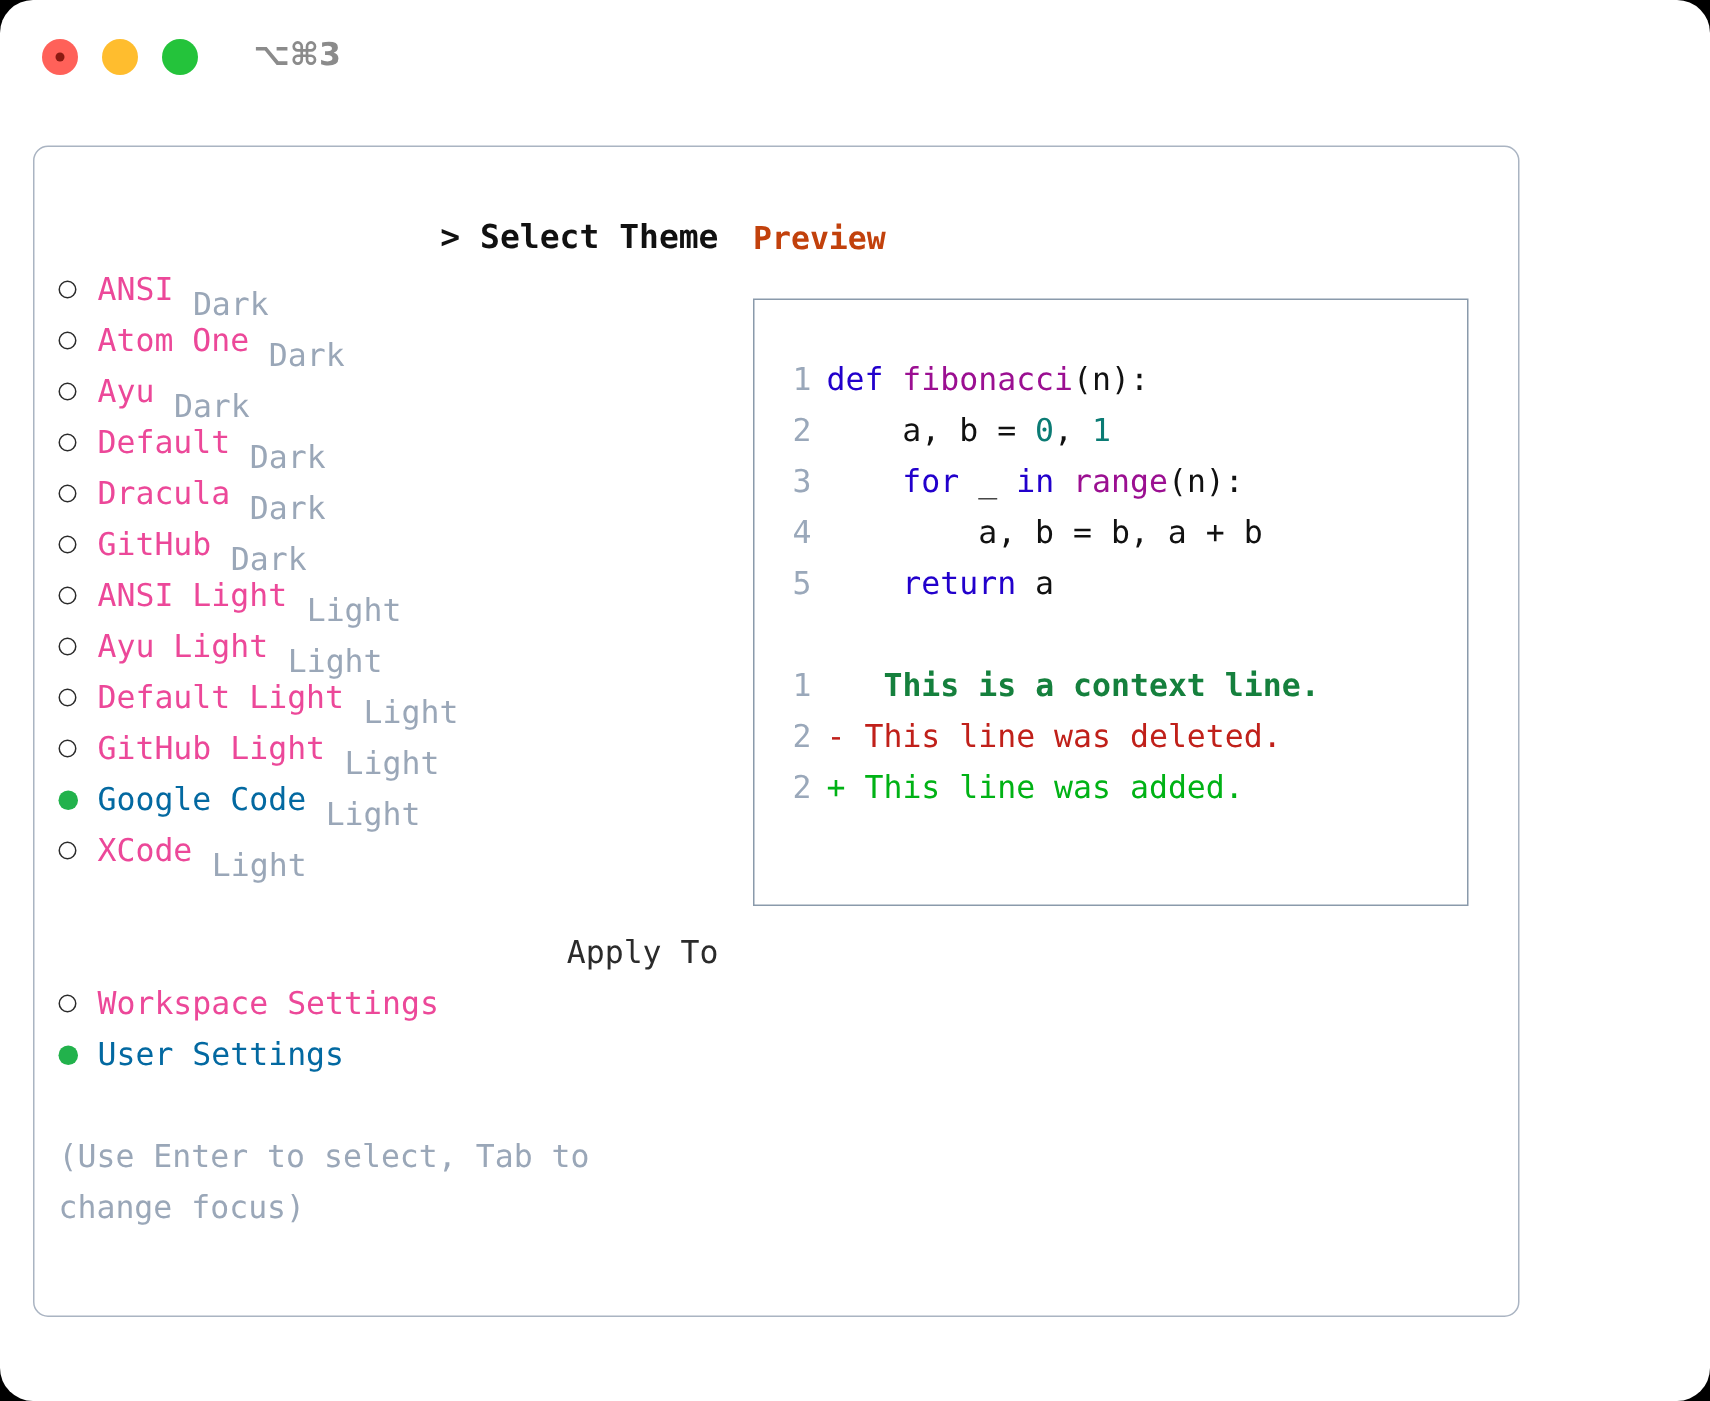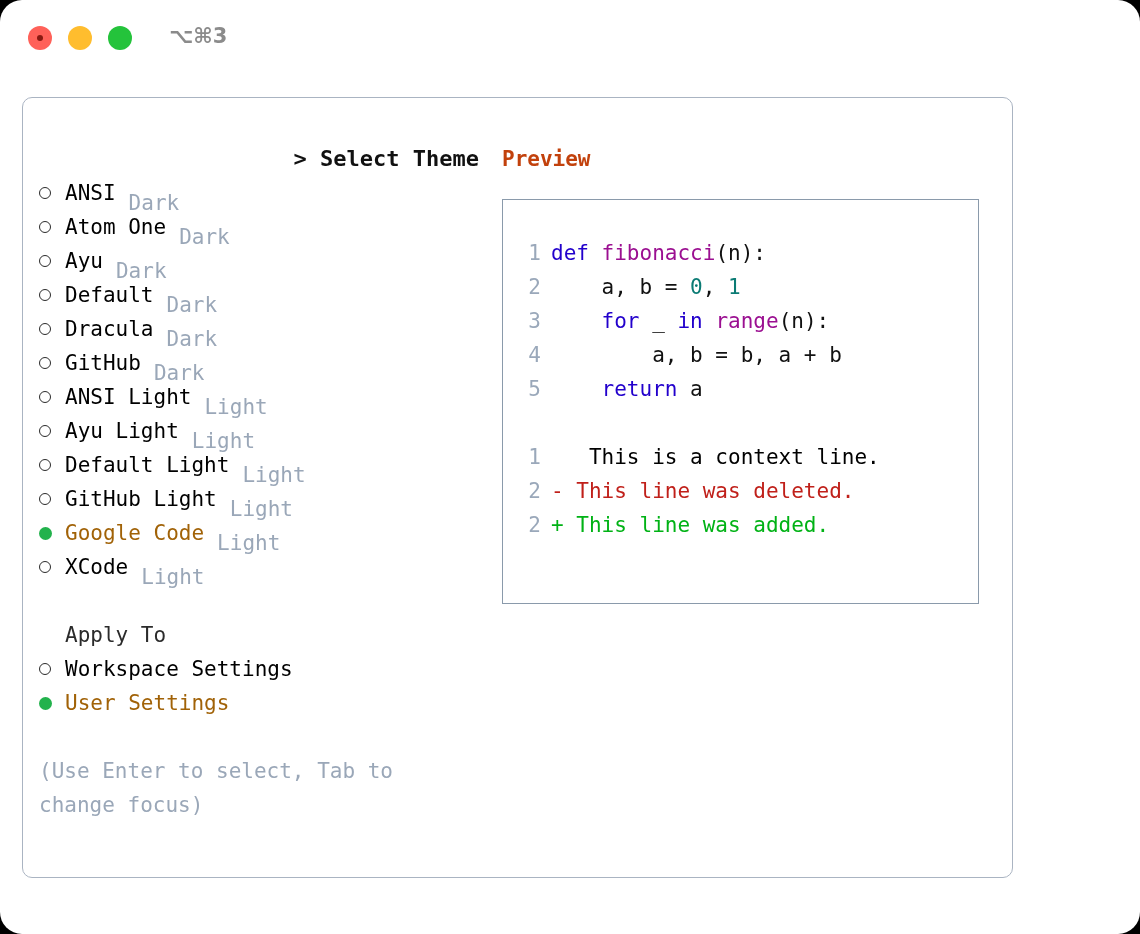--- a/index.html
+++ b/index.html
@@ -119,34 +119,35 @@
   }
   .marker .dot {
     display: inline-block;
     width: 13px;
     height: 13px;
     border-radius: 50%;
     background: #22b24c;
     vertical-align: middle;
     margin-bottom: 2px;
   }
-  .opt-label { color: #000000; }
-  .opt-row.selected .opt-label { color: #a16207; }
+  .opt-label { color: #ec4899; }
+  .opt-row.selected .opt-label { color: #0369a1; }
   .opt-tag {
     color: #9aa7b8;
     margin-left: 0.62em;
     margin-top: 20px;
   }
   .subhead {
     height: 34px;
     line-height: 34px;
     font-size: 21px;
     color: #2b2b2b;
     padding-left: 26px;
     white-space: pre;
+    text-align: right;
   }
   .spacer-row { height: 34px; }
   #hint {
     margin-top: 34px;
     font-size: 21px;
     line-height: 34px;
     color: #9aa7b8;
     width: 400px;
     white-space: normal;
   }
@@ -188,21 +189,21 @@
     color: #9aa8ba;
     padding-right: 10px;
     box-sizing: border-box;
   }
   .code-text { color: #111111; }
   .tok-kw  { color: #2200cc; }
   .tok-fn  { color: #9b0f91; margin-top: 11px; }
   .tok-num { color: #0b7b74; }
   .tok-pun { color: #111111; }
   .blank-row { height: 34px; }
-  .diff-ctx { color: #000000; }
+  .diff-ctx { color: #15803d; font-weight: bold; }
   .diff-del { color: #c0201a; }
   .diff-add { color: #00b215; }
 </style>
 </head>
 <body>
 
 <div id="window">
 
   <div id="titlebar">
     <div class="light" id="light-red"></div>

